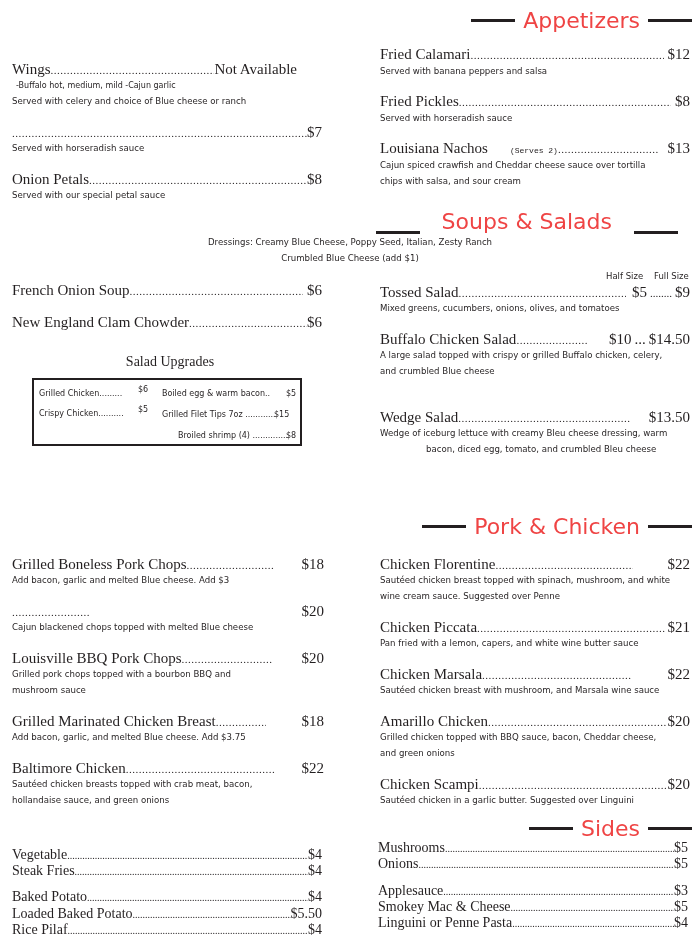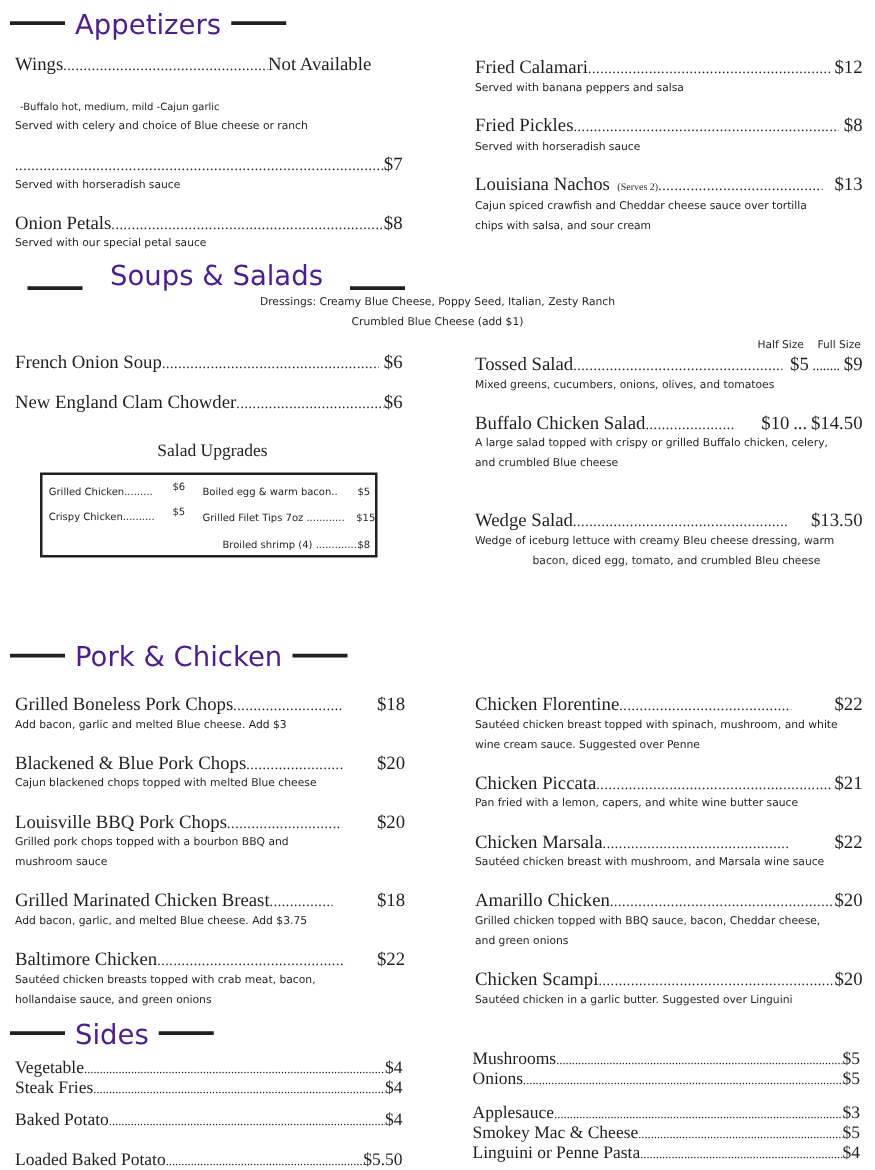--- a/index.html
+++ b/index.html
@@ -1,42 +1,42 @@
 <!DOCTYPE html>
 <html><head>
 <meta charset="utf-8">
 <style>
   html, body { margin:0; padding:0; background:#fff; }
   body { width:700px; height:936px; position:relative; overflow:hidden; color:#231f20; }
   .abs { position:absolute; }
-  .hdr { position:absolute; left:0; width:700px; text-align:left; font-family:"DejaVu Sans", sans-serif; font-size:22px; line-height:26px; color:#4c1d95; }
+  .hdr { position:absolute; left:0; width:700px; text-align:right; font-family:"DejaVu Sans", sans-serif; font-size:22px; line-height:26px; color:#ef4444; }
   .hdr .bar { display:inline-block; width:44px; height:3px; background:#231f20; vertical-align:middle; margin:0 8px; position:relative; top:-2px; }
   .hdr.soups .bar { width:44px; position:relative; top:9px; margin:0 22px; }
   .item { position:absolute; font-family:"Liberation Serif", "DejaVu Serif", serif; font-size:15px; line-height:18px; white-space:nowrap; display:flex; align-items:baseline; }
   .item .name { white-space:nowrap; }
   .item .dots { flex:1; overflow:hidden; white-space:nowrap; letter-spacing:0; }
   .item .dots::after { content:"......................................................................................................................................................"; font-size:11px; letter-spacing:0.5px; }
   .item .price { white-space:nowrap; }
   .item .gap { width:18px; flex:none; }
   .desc { position:absolute; font-family:"DejaVu Sans", sans-serif; font-size:8.6px; line-height:16px; color:#231f20; white-space:nowrap; }
-  .serves { font-family:Liberation Serif, serif; font-size:8px; margin-left:6px; }
+  .serves { font-family:Liberation Mono, monospace; font-size:8px; margin-left:22px; }
   .upgrades-box { position:absolute; left:32px; top:378px; width:270px; height:68px; border:2px solid #231f20; box-sizing:border-box; }
   .up { position:absolute; font-family:"DejaVu Sans", sans-serif; font-size:8px; line-height:10px; white-space:nowrap; }
   .side { position:absolute; font-family:"Liberation Serif", "DejaVu Serif", serif; font-size:14px; line-height:12px; display:flex; align-items:baseline; white-space:nowrap; }
   .side .dots { flex:1; overflow:hidden; white-space:nowrap; }
   .side .dots::after { content:"......................................................................................................................................................"; font-size:10px; }
 </style>
 </head>
 <body>
 
 <div class="hdr" style="top:8px;">
   <span class="bar"></span><span>Appetizers</span><span class="bar"></span>
 </div>
 
-<div class="item" style="left:12px; top:43px; width:285px;">
+<div class="item" style="left:12px; top:60px; width:285px;">
   <span class="name">Wings</span>
     <span class="dots"></span>
     <span class="price">Not Available</span>
 </div>
 <div class="desc" style="left:16px; top:78px; font-size:8px;">-Buffalo hot, medium, mild    -Cajun garlic</div>
 <div class="desc" style="left:12px; top:93px;">Served with celery and choice of Blue cheese or ranch</div>
 
 <div class="item" style="left:12px; top:123px; width:310px;">
     <span class="dots"></span>
     <span class="price">$7</span>
@@ -92,21 +92,21 @@
 
 <div class="abs" style="left:0; width:340px; text-align:center; top:354px; font-family:'Liberation Serif','DejaVu Serif',serif; font-size:14px;">Salad Upgrades</div>
 <div class="upgrades-box">
   <span class="up" style="left:5px; top:9px;">Grilled Chicken.........</span>
   <span class="up" style="left:104px; top:5px;">$6</span>
   <span class="up" style="left:5px; top:29px;">Crispy Chicken..........</span>
   <span class="up" style="left:104px; top:25px;">$5</span>
   <span class="up" style="left:128px; top:9px;">Boiled egg &amp; warm bacon..</span>
   <span class="up" style="left:252px; top:9px;">$5</span>
   <span class="up" style="left:128px; top:30px;">Grilled Filet Tips 7oz ............</span>
-  <span class="up" style="left:251px; top:30px;">$15</span>
+  <span class="up" style="left:240px; top:30px;">$15</span>
   <span class="up" style="left:144px; top:51px;">Broiled shrimp (4) ..............</span>
   <span class="up" style="left:252px; top:51px;">$8</span>
 </div>
 
 <div class="desc" style="left:606px; top:268px; font-size:8.5px;">Half Size</div>
 <div class="desc" style="left:654px; top:268px; font-size:8.5px;">Full Size</div>
 
 <div class="item" style="left:380px; top:283px; width:310px;">
   <span class="name">Tossed Salad</span>
     <span class="dots"></span>
@@ -140,21 +140,20 @@
 </div>
 
 <div class="item" style="left:12px; top:555px; width:312px;">
   <span class="name">Grilled Boneless Pork Chops</span>
     <span class="dots" style="flex:none; width:87px;"></span>
     <span class="price" style="margin-left:auto;">$18</span>
 </div>
 <div class="desc" style="left:12px; top:572px;">Add bacon, garlic and melted Blue cheese. Add $3</div>
 
 <div class="item" style="left:12px; top:602px; width:312px;">
-  <span class="name">Blackened &amp; Blue Pork Chops</span>
     <span class="dots" style="flex:none; width:78px;"></span>
     <span class="price" style="margin-left:auto;">$20</span>
 </div>
 <div class="desc" style="left:12px; top:619px;">Cajun blackened chops topped with melted Blue cheese</div>
 
 <div class="item" style="left:12px; top:649px; width:312px;">
   <span class="name">Louisville BBQ Pork Chops</span>
     <span class="dots" style="flex:none; width:90px;"></span>
     <span class="price" style="margin-left:auto;">$20</span>
 </div>
@@ -221,21 +220,21 @@
   <div class="side" style="position:relative; margin-bottom:3px;">
       <span>Vegetable</span>
       <span class="dots"></span>
       <span>$4</span>
     </div>
   <div class="side" style="position:relative; margin-bottom:13px;">
       <span>Steak Fries</span>
       <span class="dots"></span>
       <span>$4</span>
     </div>
-  <div class="side" style="position:relative; margin-bottom:19px;">
+  <div class="side" style="position:relative; margin-bottom:4px;">
       <span>Baked Potato</span>
       <span class="dots"></span>
       <span>$4</span>
     </div>
   <div class="side" style="position:relative; margin-bottom:3px;">
       <span>Loaded Baked Potato</span>
       <span class="dots"></span>
       <span>$5.50</span>
     </div>
   <div class="side" style="position:relative; margin-bottom:3px;">

